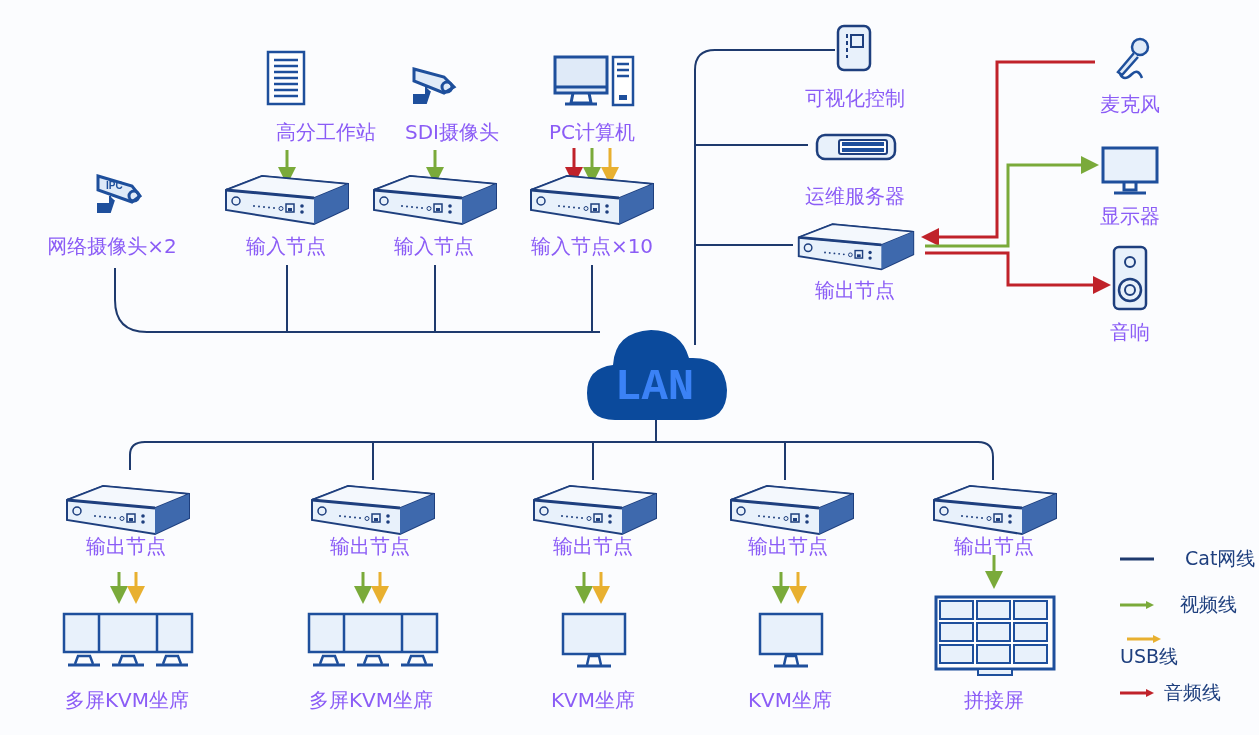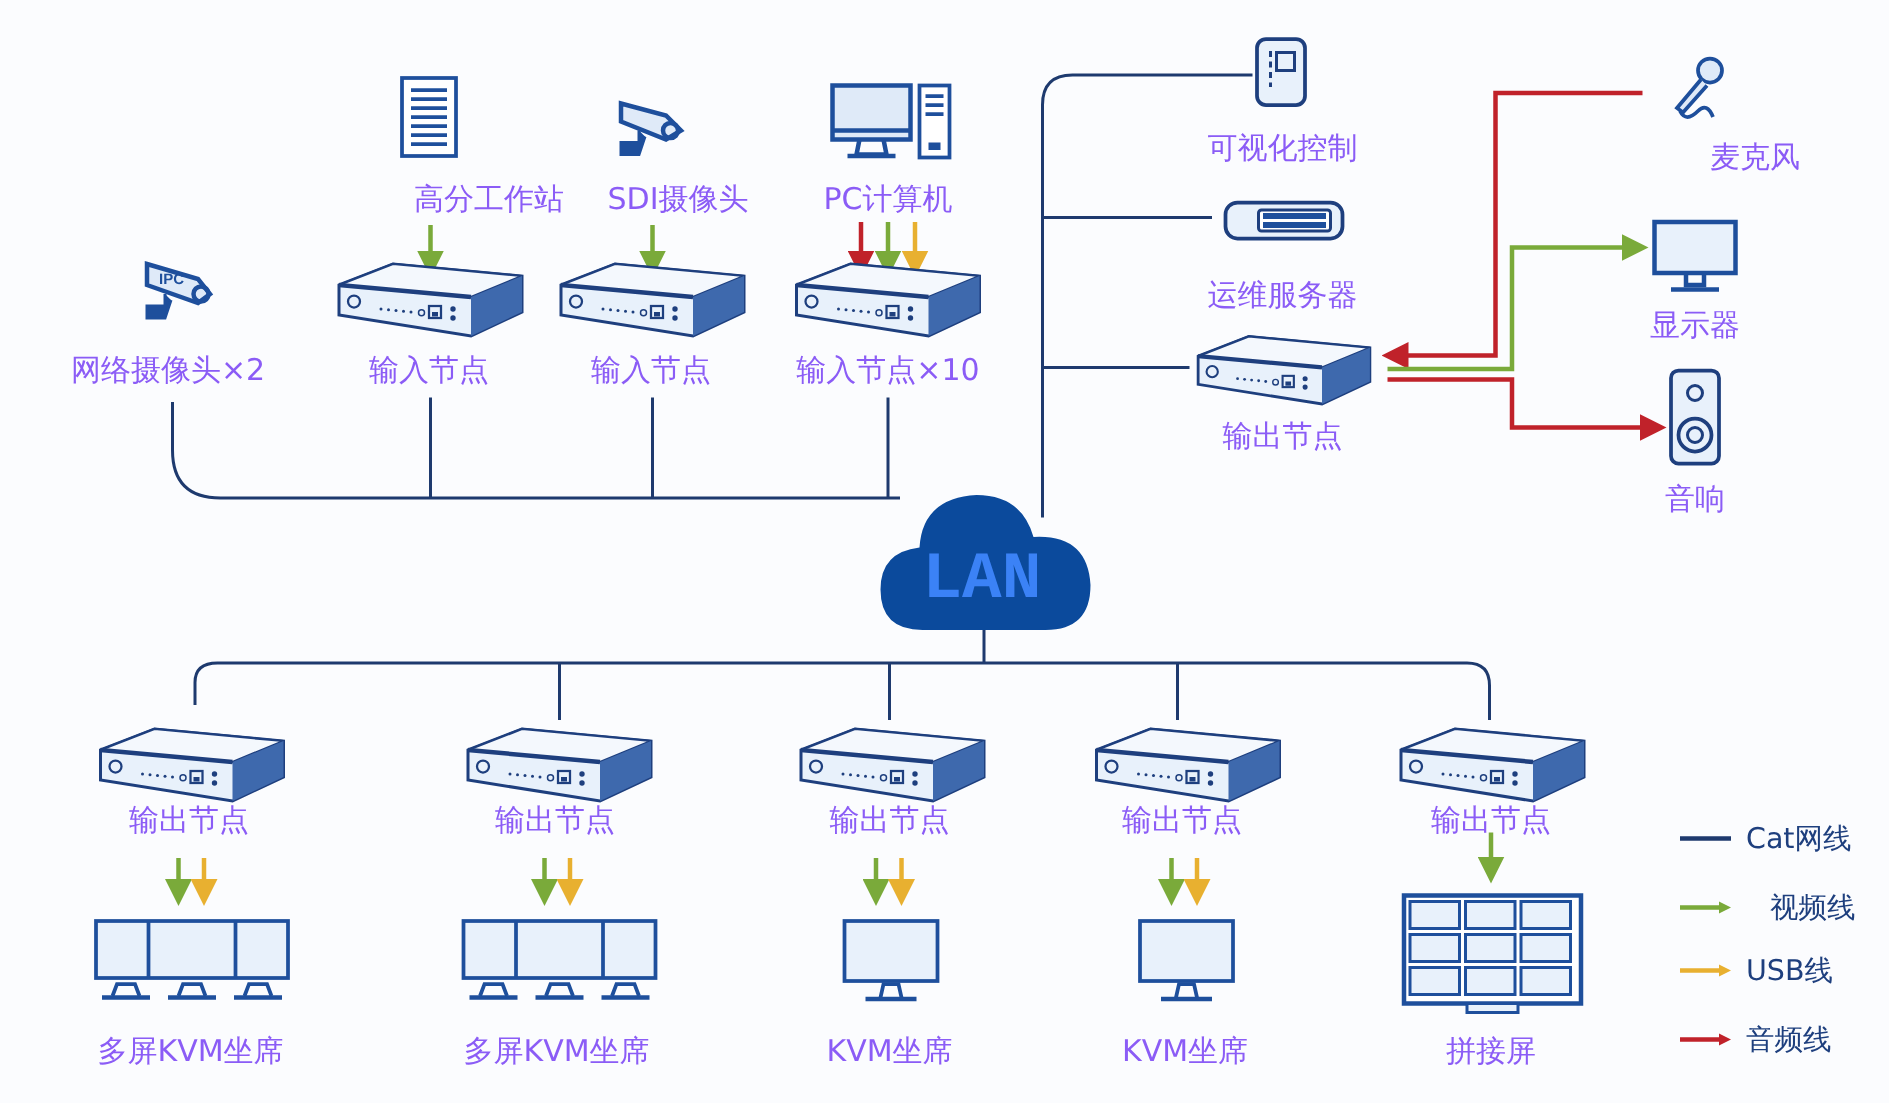--- a/index.html
+++ b/index.html
@@ -358,51 +358,51 @@
   <div class="lbl" style="left:286px;top:122px;margin-left:40px;">高分工作站</div>
   <div class="lbl" style="left:434px;top:122px;margin-left:18px;">SDI摄像头</div>
   <div class="lbl" style="left:592px;top:122px;">PC计算机</div>
   <div class="lbl" style="left:286px;top:236px;">输入节点</div>
   <div class="lbl" style="left:434px;top:236px;">输入节点</div>
   <div class="lbl" style="left:592px;top:236px;">输入节点×10</div>
 
   <div class="lbl" style="left:855px;top:88px;">可视化控制</div>
   <div class="lbl" style="left:855px;top:186px;">运维服务器</div>
   <div class="lbl" style="left:855px;top:280px;">输出节点</div>
-  <div class="lbl" style="left:1130px;top:94px;margin-left:40px;">麦克风</div>
+  <div class="lbl" style="left:1130px;top:94px;">麦克风</div>
   <div class="lbl" style="left:1130px;top:206px;">显示器</div>
   <div class="lbl" style="left:1130px;top:322px;">音响</div>
 
   <div class="lbl" style="left:126px;top:536px;">输出节点</div>
   <div class="lbl" style="left:370px;top:536px;">输出节点</div>
   <div class="lbl" style="left:593px;top:536px;">输出节点</div>
   <div class="lbl" style="left:788px;top:536px;">输出节点</div>
   <div class="lbl" style="left:994px;top:536px;">输出节点</div>
 
   <div class="lbl" style="left:127px;top:690px;">多屏KVM坐席</div>
   <div class="lbl" style="left:371px;top:690px;">多屏KVM坐席</div>
   <div class="lbl" style="left:593px;top:690px;">KVM坐席</div>
   <div class="lbl" style="left:790px;top:690px;">KVM坐席</div>
   <div class="lbl" style="left:994px;top:690px;">拼接屏</div>
 
   <div>
-    <div class="legend-item" style="top:546px;">
+    <div class="legend-item" style="top:546px;gap:21px;">
       <svg width="34" height="10">
           <line x1="0" y1="5" x2="34" y2="5" stroke="#1e3a6e" stroke-width="3"></line>
         </svg>
       <span>Cat网线</span>
     </div>
     <div class="legend-item" style="top:592px;gap:16px;">
       <svg width="34" height="10">
           <line x1="0" y1="5" x2="26" y2="5" stroke="#7aaa3a" stroke-width="3"></line>
           <path d="M26,1 L34,5 L26,9 z" fill="#7aaa3a"></path>
         </svg>
       <span>视频线</span>
     </div>
-    <div class="legend-item" style="top:634px;">
+    <div class="legend-item" style="top:634px;flex-direction:column;">
       <svg width="34" height="10">
           <line x1="0" y1="5" x2="26" y2="5" stroke="#e8b030" stroke-width="3"></line>
           <path d="M26,1 L34,5 L26,9 z" fill="#e8b030"></path>
         </svg>
       <span>USB线</span>
     </div>
     <div class="legend-item" style="top:680px;">
       <svg width="34" height="10">
           <line x1="0" y1="5" x2="26" y2="5" stroke="#c0222a" stroke-width="3"></line>
           <path d="M26,1 L34,5 L26,9 z" fill="#c0222a"></path>

